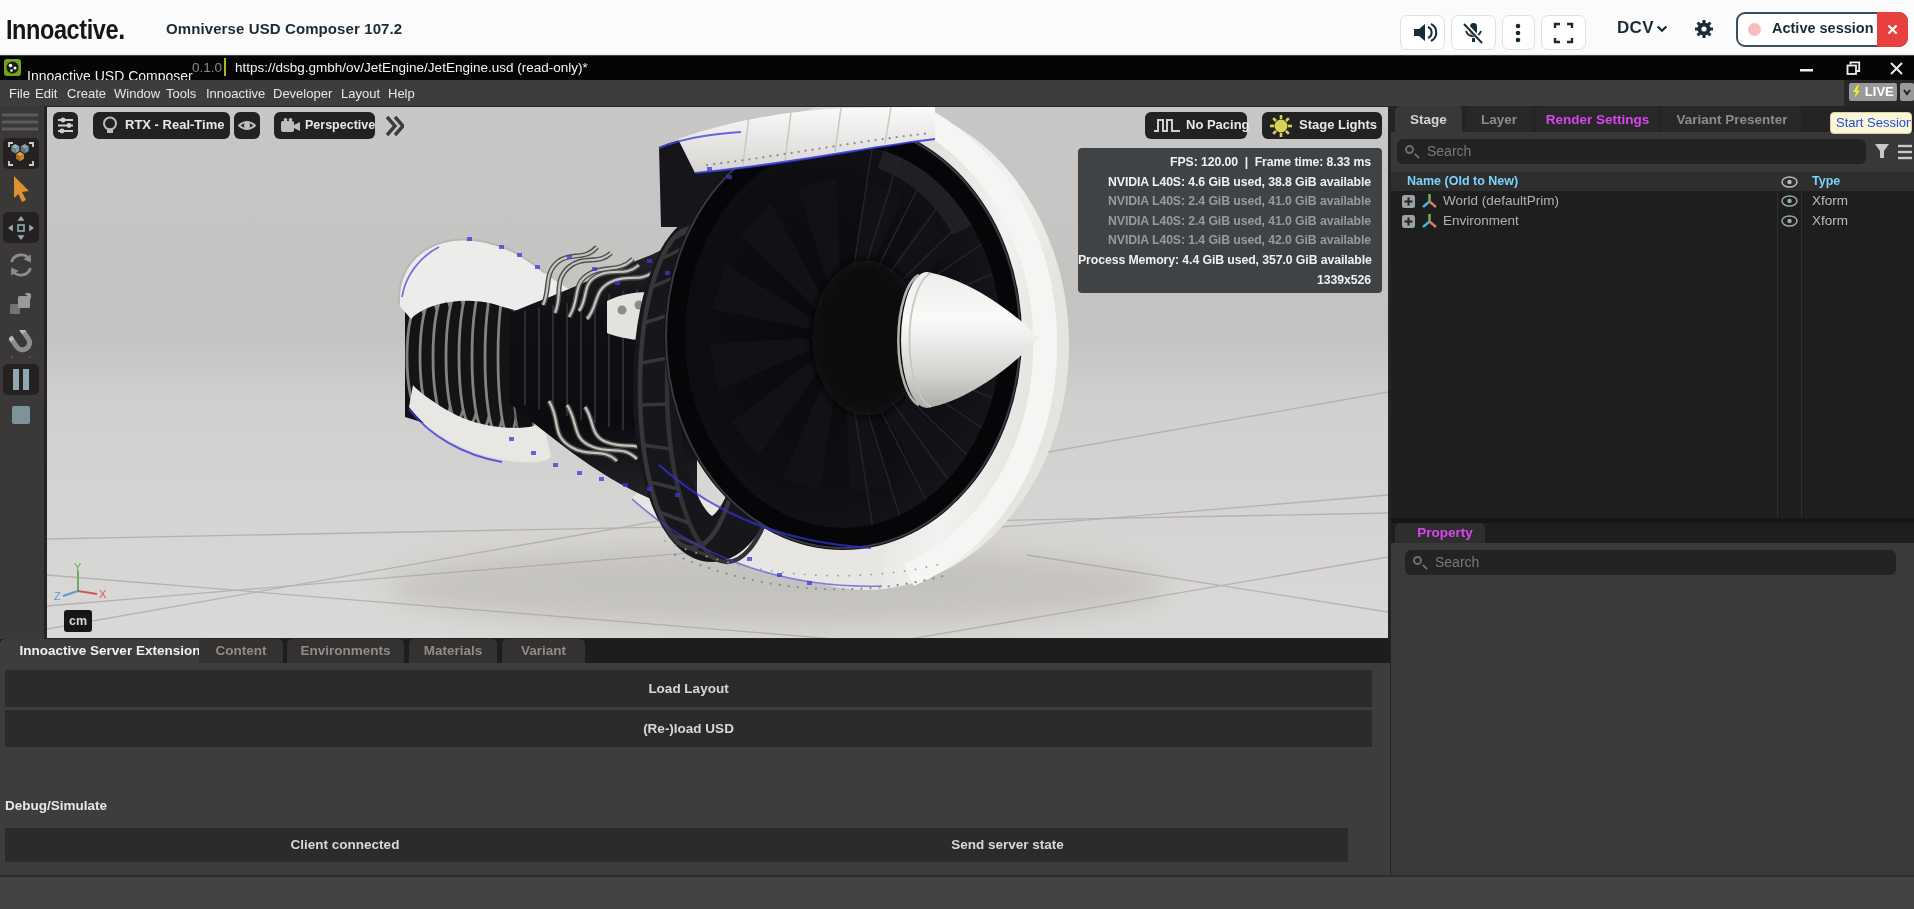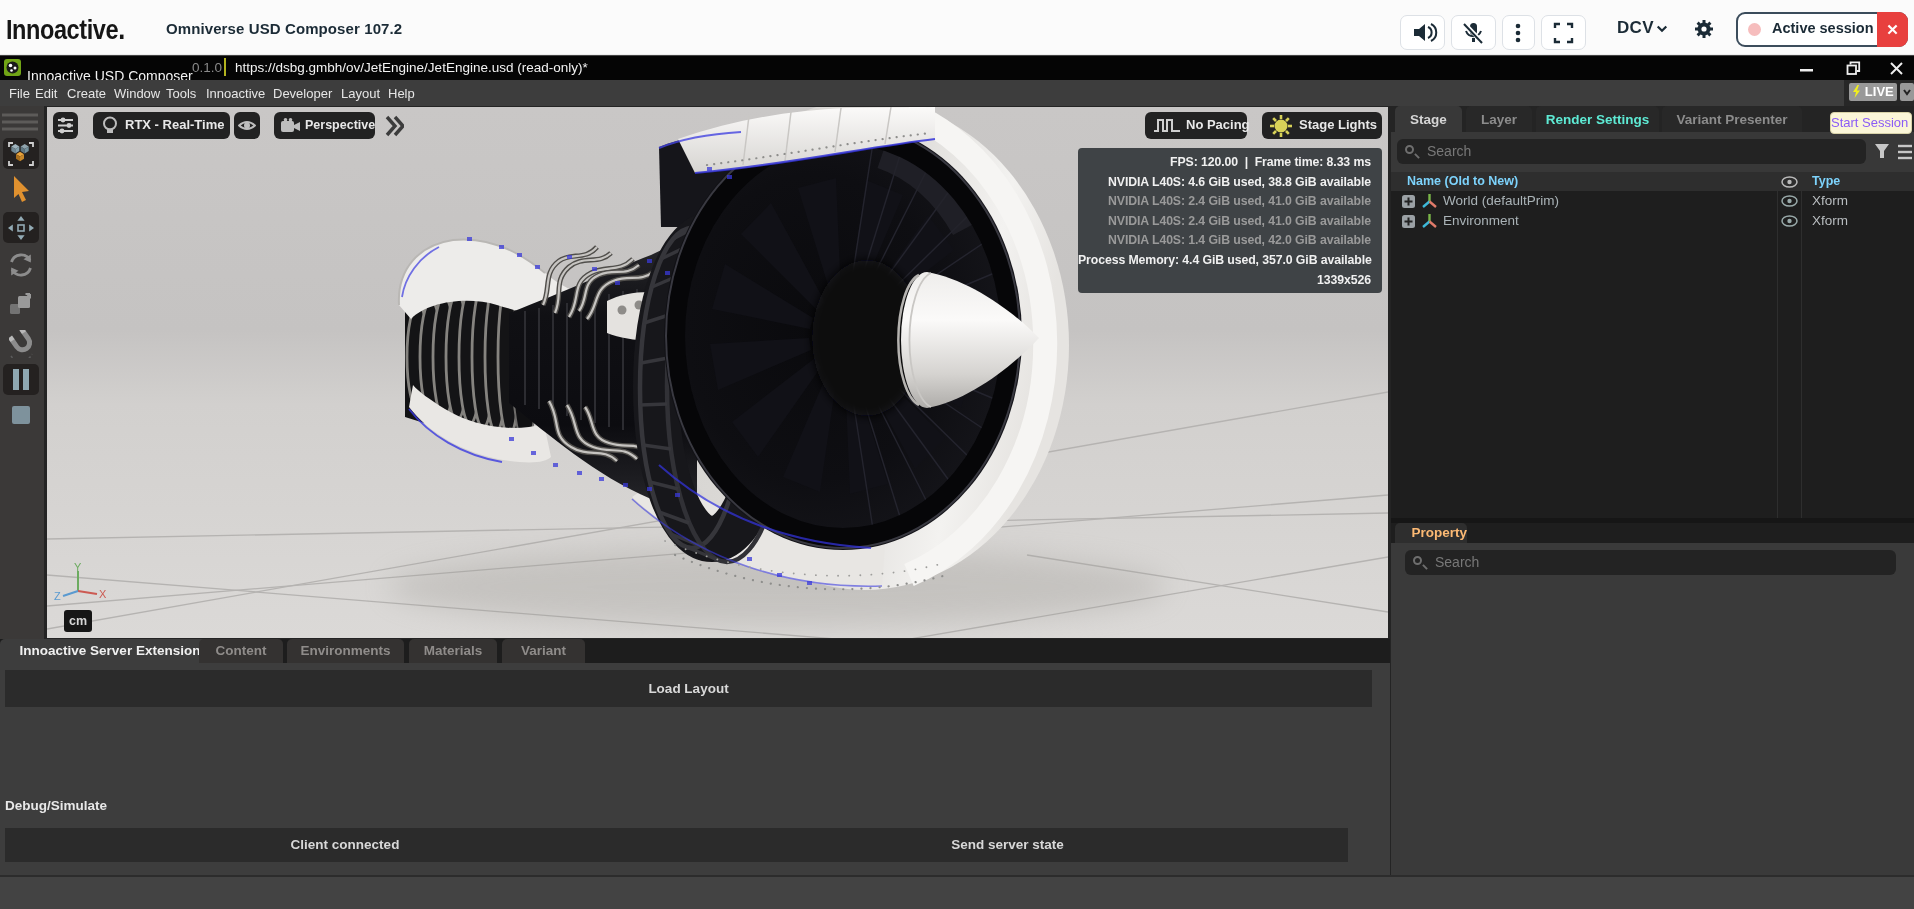--- a/index.html
+++ b/index.html
@@ -527,21 +527,21 @@
     <text x="46" y="35" font-size="11" fill="#cc5a52">X</text>
     <text x="1" y="37" font-size="11" fill="#5a9ad0">Z</text>
 </svg>
 <div id="cmbadge">cm</div>
 
 <div id="rpanel">
   <div class="abs" style="left:0;top:0;width:523px;height:26px;background:#242424;"></div>
 
   <div class="rtab" style="left:4px; width:67px; background:#383838; color:#d5d5d5; line-height:27px;">Stage</div>
   <div class="rtab" style="left:75px; width:66px; background:#282828; color:#8c8c8c; line-height:27px;">Layer</div>
-  <div class="rtab" style="left:145px; width:123px; background:#282828; color:#5eead4; line-height:27px;">Render Settings</div>
+  <div class="rtab" style="left:145px; width:123px; background:#282828; color:#d946ef; line-height:27px;">Render Settings</div>
   <div class="rtab" style="left:271px; width:140px; background:#282828; color:#8c8c8c; line-height:27px;">Variant Presenter</div>
   <div id="searchrow"></div>
   <div class="searchbox" style="left:6px; top:33px; width:469px; height:25px;">Search</div>
   <div class="mag" style="left:14px; top:39px;"></div>
     <div class="magh" style="left:23px; top:49px;"></div>
 
   <svg class="abs" style="left:483px; top:37px;" width="40" height="18" viewBox="0 0 40 18">
     <path d="M1 1 L15 1 L10 8 L10 15 L6 15 L6 8 Z" fill="#c7c7c7"></path>
     <g stroke="#c7c7c7" stroke-width="2.4">
         <line x1="24" y1="3" x2="38" y2="3"></line>
@@ -595,34 +595,35 @@
         <ellipse cx="8.5" cy="6" rx="7.5" ry="5" fill="none" stroke="#9aa" stroke-width="1.5"></ellipse>
         <circle cx="8.5" cy="6" r="2.2" fill="#9aa"></circle>
       </svg>
     <span style="position:absolute; left:421px; top:2px; color:#b9bdc0;">Xform</span>
   </div>
 
   <div class="abs" style="left:386px; top:85px; width:1px; height:327px; background:#2e2e2e;"></div>
   <div class="abs" style="left:410px; top:85px; width:1px; height:327px; background:#2e2e2e;"></div>
 
   <div class="abs" style="left:0px; top:412px; width:523px; height:5px; background:#161616;"></div>
-  <div class="rtab" style="left:4px; top:417px; width:72px; height:20px; background:#2e2e2e; color:#fdba74; line-height:20px; text-align:right; padding-left:10px;">Property</div>
+  <div class="rtab" style="left:4px; top:417px; width:90px; height:20px; background:#2e2e2e; color:#d946ef; line-height:20px; text-align:center; padding-left:10px;">Property</div>
   <div class="abs" style="left:0px; top:437px; width:523px; height:337px; background:#3a3a3a;"></div>
   <div class="searchbox" style="left:14px; top:444px; width:491px; height:25px;">Search</div>
   <div class="mag" style="left:22px; top:450px;"></div>
     <div class="magh" style="left:31px; top:460px;"></div>
 </div>
 
-<div class="abs" style="left:1830px; top:112px; width:82px; height:22px; background:#fbf6d8; border:1px solid #d8d2a8; border-radius:4px; font-size:13px; color:#8b5cf6; line-height:20px; white-space:nowrap; overflow:hidden;">Start Session</div>
+<div class="abs" style="left:1830px; top:112px; width:82px; height:22px; background:#fbf6d8; border:1px solid #d8d2a8; border-radius:4px; font-size:13px; color:#1d4ed8; line-height:20px; padding-left:5px; white-space:nowrap; overflow:hidden;">Start Session</div>
 
 <div id="bpanel">
   <div id="btabs"></div>
   <div class="btab" style="left:0px; width:220px; background:#3d3d3d; color:#f0f0f0;">Innoactive Server Extension</div>
   <div class="btab" style="left:199px; width:84px;">Content</div>
   <div class="btab" style="left:287px; width:117px;">Environments</div>
   <div class="btab" style="left:409px; width:88px;">Materials</div>
   <div class="btab" style="left:502px; width:83px;">Variant</div>
   <div class="bbtn" style="top:31px;">Load Layout</div>
+  <div class="bbtn" style="top:71px;">(Re-)load USD</div>
   <div class="abs" style="left:5px; top:159px; font-size:13.5px; font-weight:bold; color:#e8e8e8;">Debug/Simulate</div>
   <div class="bbtn" style="top:189px; width:680px; height:34px; line-height:34px;">Client connected</div>
   <div class="bbtn" style="left:667px; top:189px; width:681px; height:34px; line-height:34px;">Send server state</div>
 </div>
 <div id="footer"></div>
 
 </body></html>

